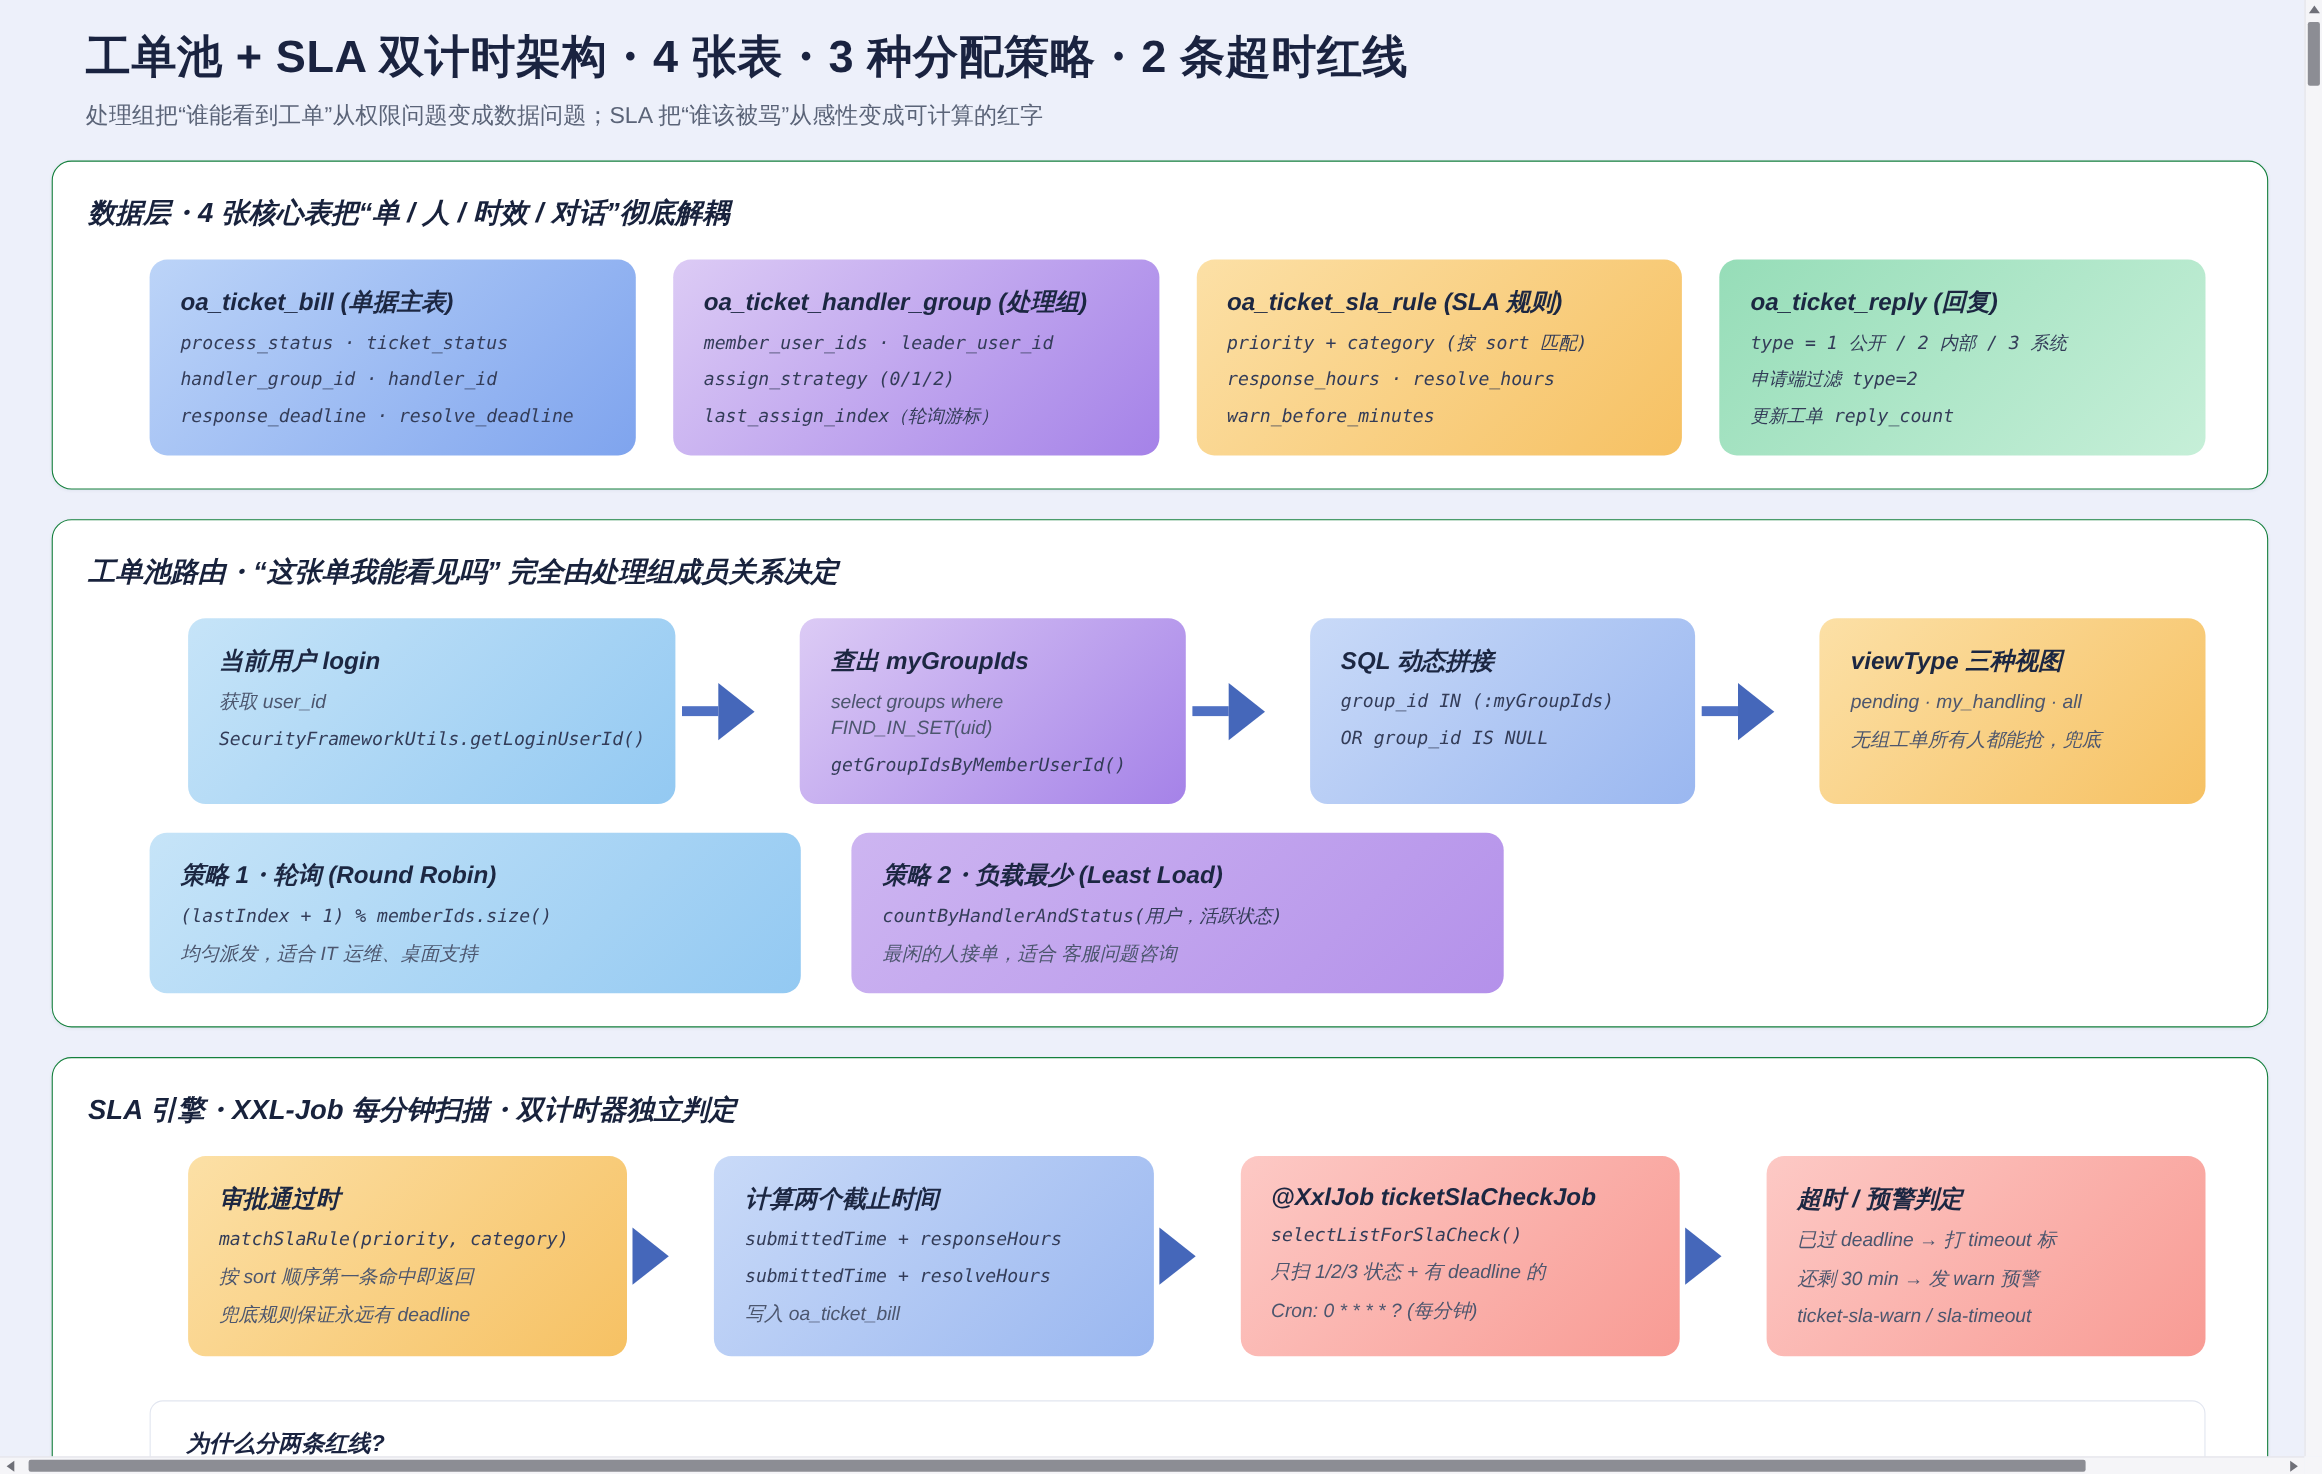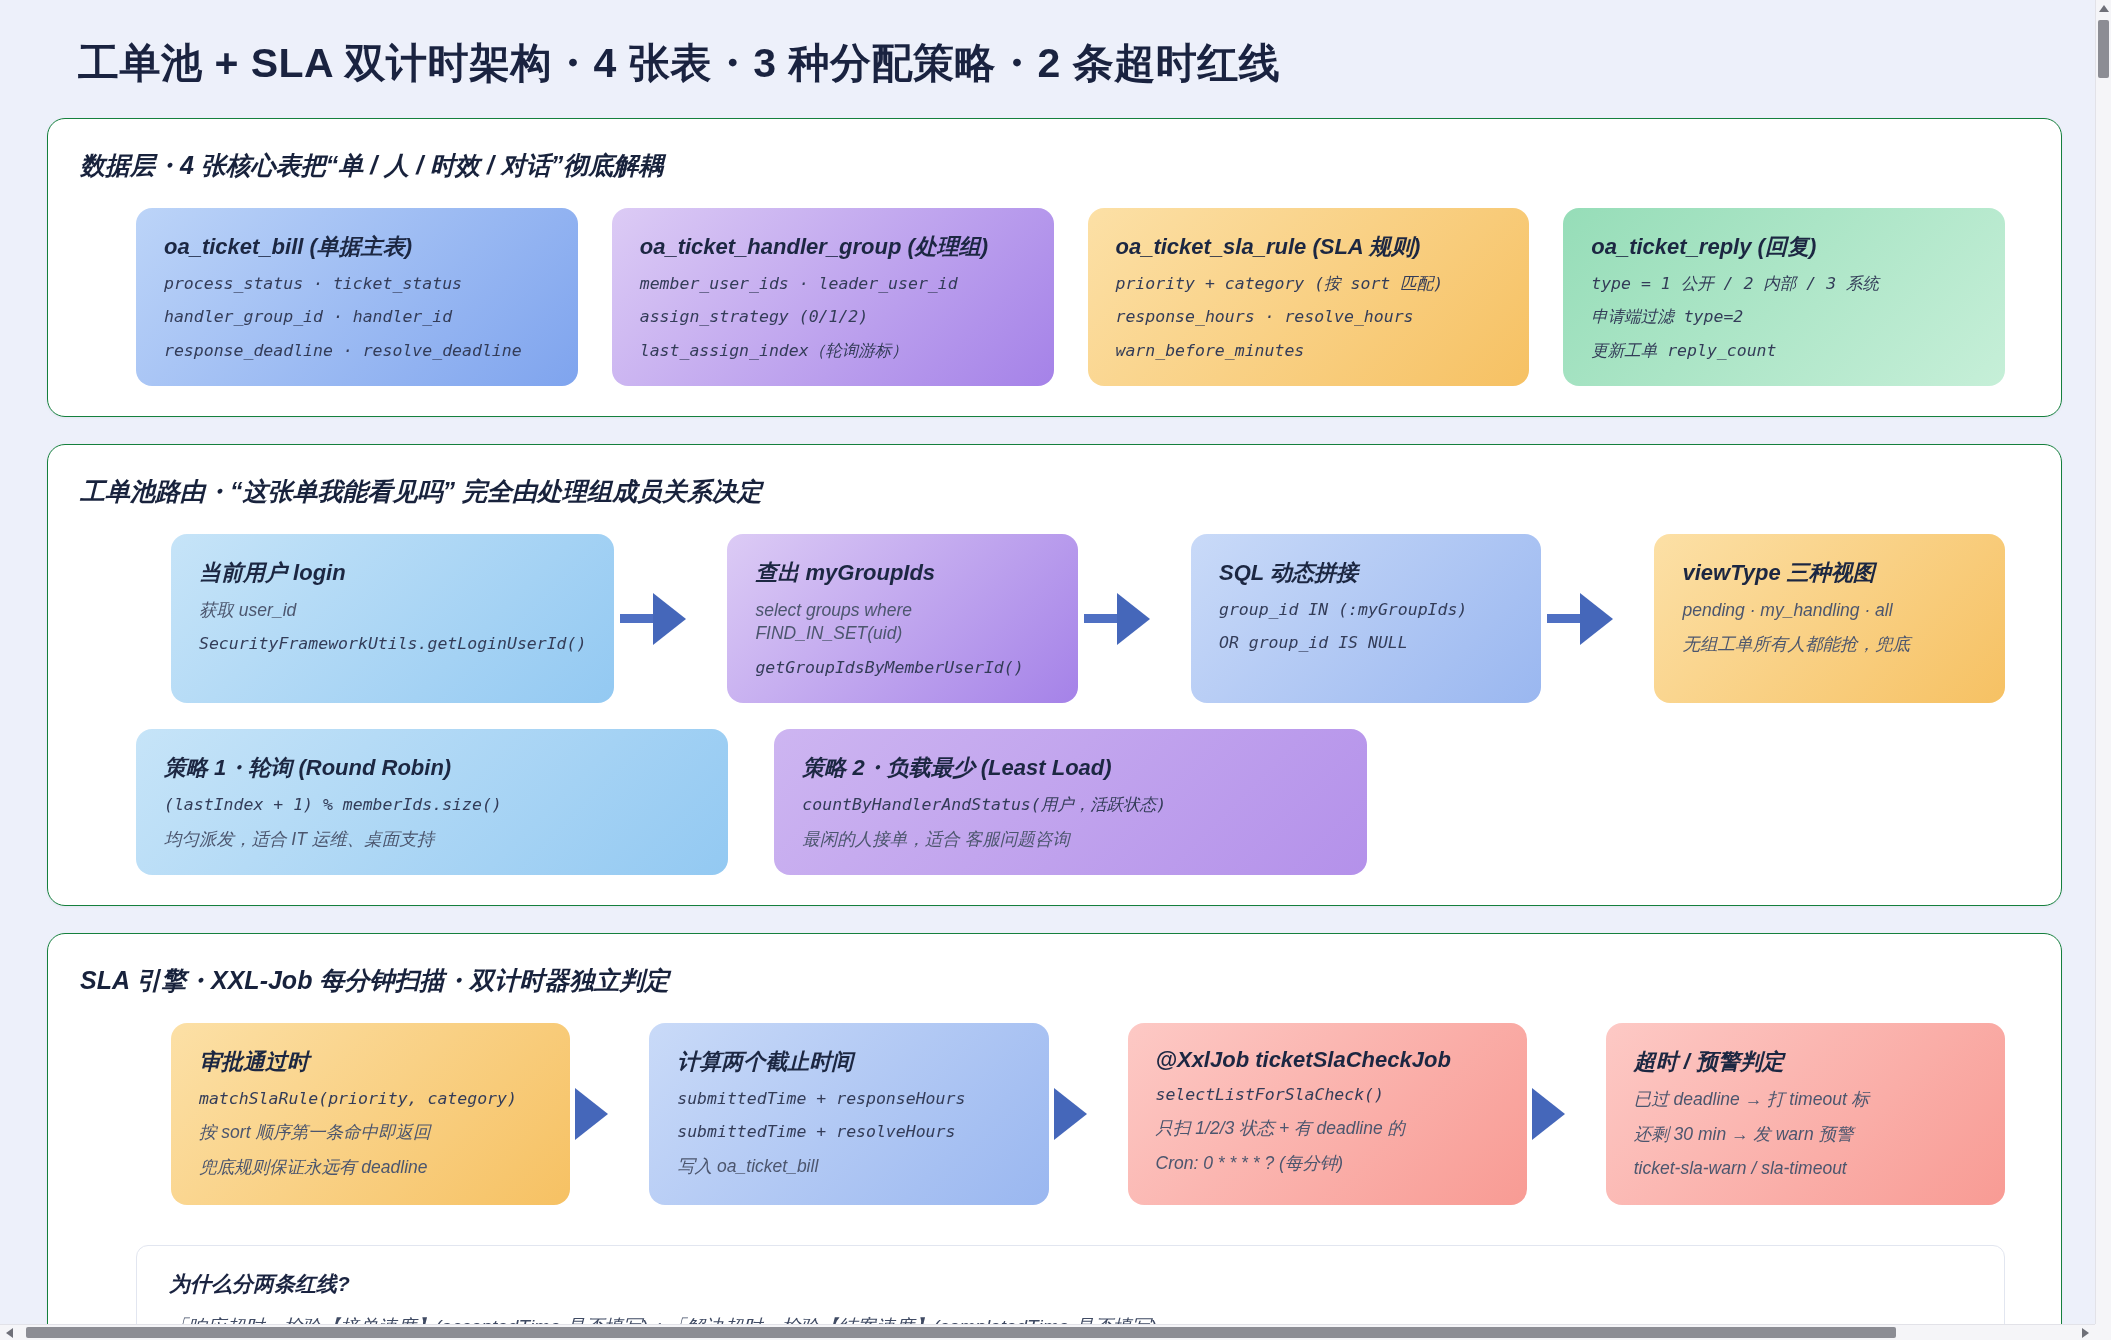--- a/index.html
+++ b/index.html
@@ -5,21 +5,21 @@
   * { margin:0; padding:0; box-sizing:border-box; }
   html,body { width:2111px; height:1340px; overflow:hidden; }
   body {
     background:#edf0fa;
     font-family:"Liberation Sans","DejaVu Sans",sans-serif;
     color:#1b2540;
     position:relative;
   }
   .content { width:2095px; height:1340px; padding:0 33px 0 47px; overflow:hidden; }
 
-  h1.page-title { margin:36px 0 0 31px; font-size:41px; font-weight:700; color:#1a2340; letter-spacing:.5px; }
+  h1.page-title { margin:24px 0 0 31px; font-size:41px; font-weight:700; color:#1a2340; letter-spacing:.5px; }
   .subtitle { margin:12px 0 0 31px; font-size:21px; color:#5b6478; }
 
   .panel {
     background:#ffffff; border:1px solid #15803d; border-radius:18px;
     margin-top:27px; padding:26px 32px 30px 32px;
     box-shadow:0 1px 3px rgba(25,35,70,.05);
     font-style:italic;
   }
   .panel h2 { font-size:25px; font-weight:700; color:#18223c; margin:4px 0 0 0; }
 
@@ -65,20 +65,21 @@
   .harrow-l { position:absolute; top:3px; left:6px; width:0; height:0; border-top:5px solid transparent; border-bottom:5px solid transparent; border-right:7px solid #6f7078; }
   .harrow-r { position:absolute; top:3px; right:6px; width:0; height:0; border-top:5px solid transparent; border-bottom:5px solid transparent; border-left:7px solid #6f7078; }
   .corner { position:absolute; right:0; bottom:0; width:16px; height:16px; background:#f5f5f8; }
 </style>
 </head>
 <body>
 
 <div class="content">
 
   <h1 class="page-title">工单池 + SLA 双计时架构・4 张表・3 种分配策略・2 条超时红线</h1>
+  <p class="subtitle">处理组把“谁能看到工单”从权限问题变成数据问题；SLA 把“谁该被骂”从感性变成可计算的红字</p>
 
   <section class="panel">
     <h2>数据层・4 张核心表把“单 / 人 / 时效 / 对话”彻底解耦</h2>
     <div class="row grid4">
       <div class="card g-blue">
         <div class="ct">oa_ticket_bill (单据主表)</div>
         <div class="cl mono">process_status · ticket_status</div>
         <div class="cl mono">handler_group_id · handler_id</div>
         <div class="cl mono">response_deadline · resolve_deadline</div>
       </div>

